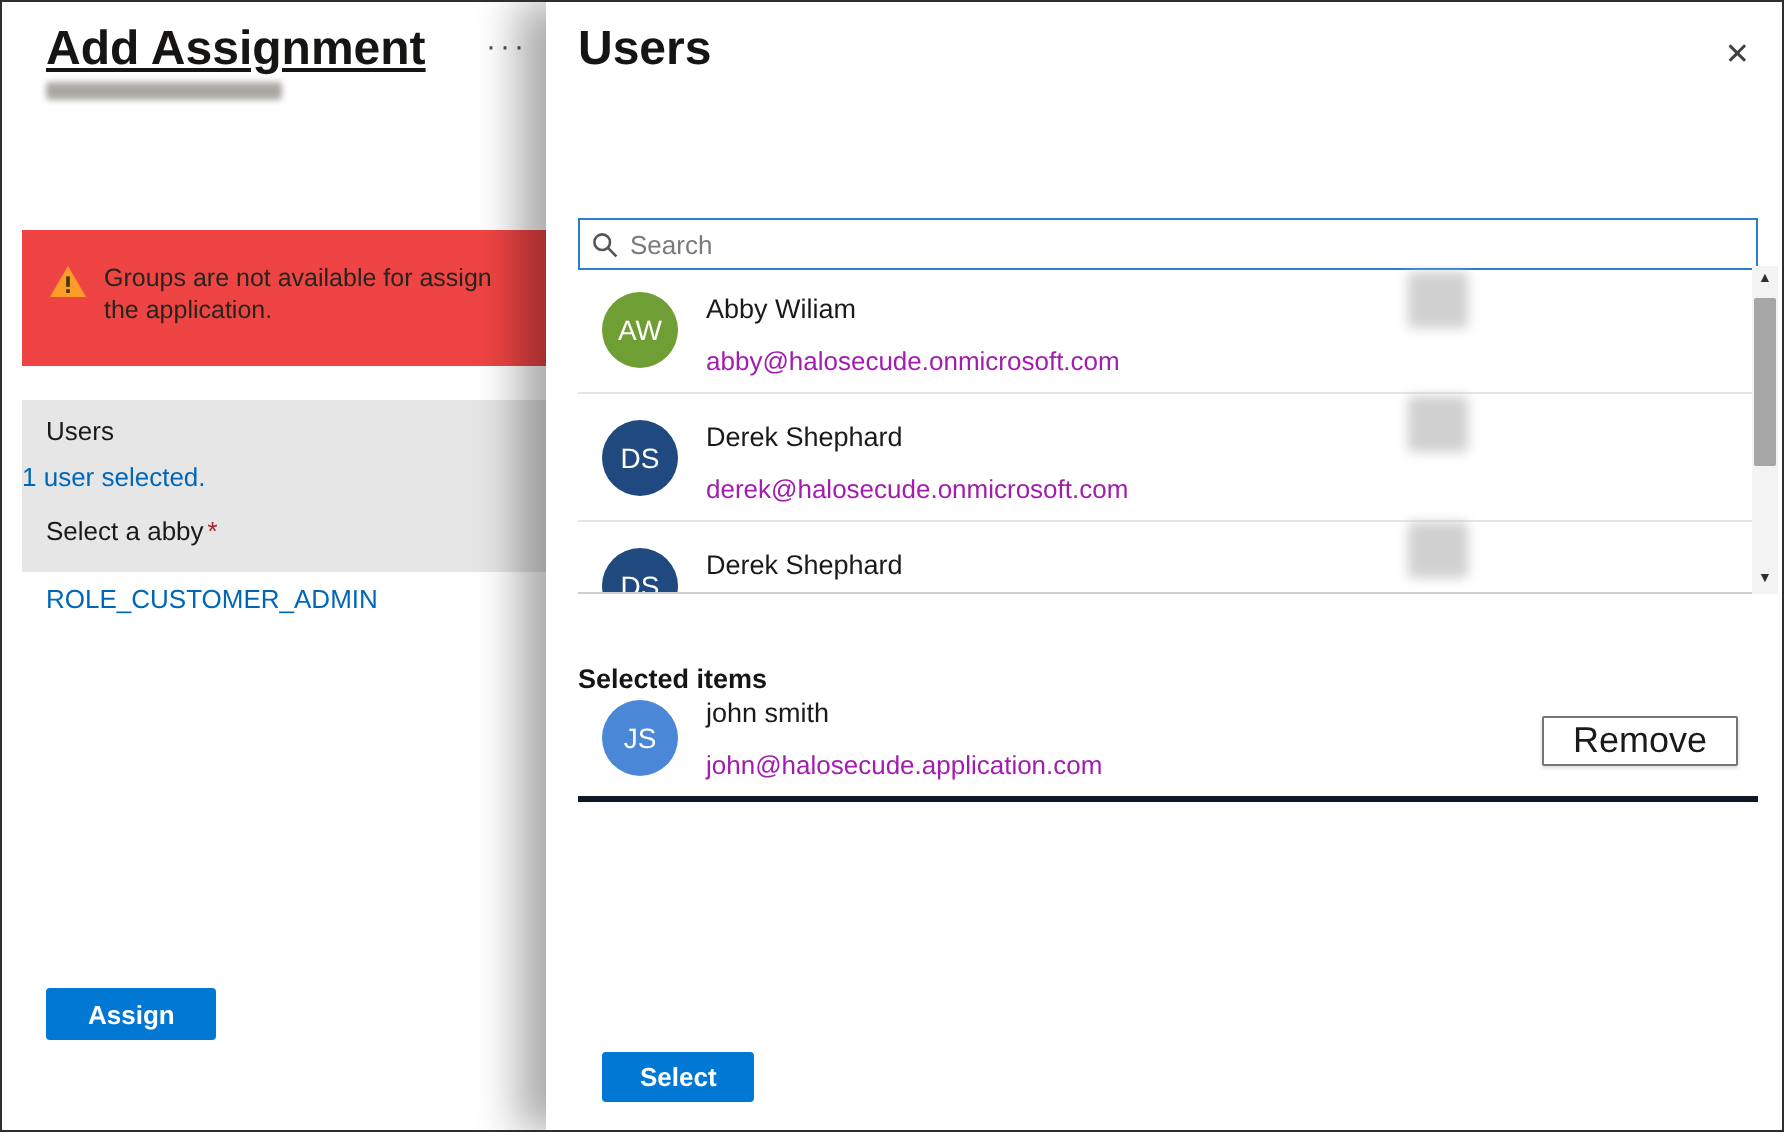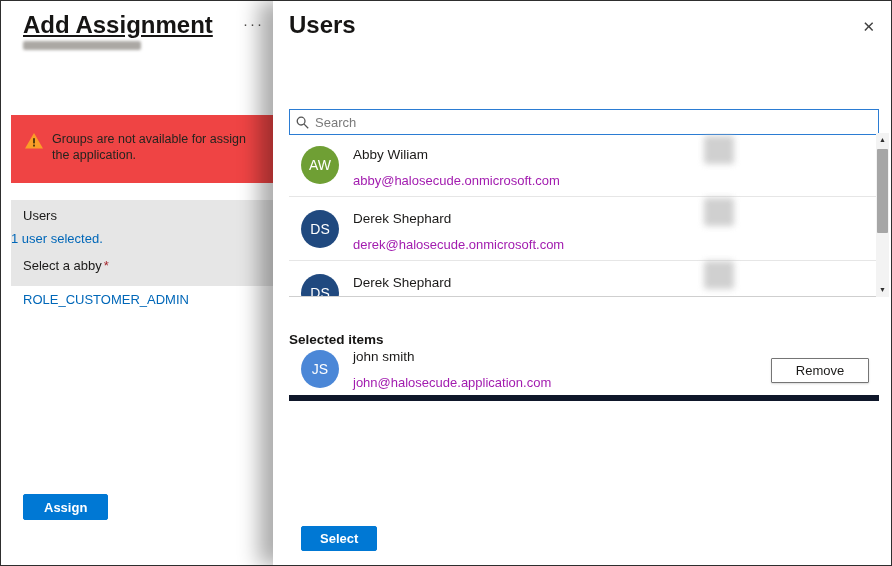--- a/index.html
+++ b/index.html
@@ -75,28 +75,28 @@
 
   .scrollbar {
     position:absolute; left:603px; top:132px; width:13px; height:164px;
     background:#f3f3f3; display:flex; flex-direction:column; align-items:center; justify-content:space-between;
   }
   .scroll-arrow { font-size:7px; color:#2e2e2e; line-height:14px; height:14px; cursor:pointer; }
   .scroll-thumb { position:absolute; left:1px; top:16px; width:11px; height:84px; background:#a6a6a6; border-radius:1px; cursor:grab; }
 
   .selected-header { position:absolute; left:16px; top:305px; font-size:13.5px; font-weight:700; color:#161514;margin-top:26px; }
 
-  .selected-row { position:absolute; left:16px; top:338px; width:590px; height:62px; border-bottom:6px solid #0f172a; }
+  .selected-row { position:absolute; left:16px; top:338px; width:590px; height:62px; border-bottom:3px solid #0f172a; }
   .selected-row .avatar { position:absolute; left:12px; top:11px; }
   .selected-row .user-name { top:10px; }
   .selected-row .user-email { top:36px; }
   .remove-btn {
     position:absolute; right:10px; top:19px; width:98px; height:25px;
     background:#fff; border:1px solid #757575; border-radius:1px;
-    font-family:inherit; font-size:13px; color:#1b1a19; cursor:pointer;
+    font-family:inherit; font-size:18px; color:#1b1a19; cursor:pointer;
     box-shadow:0 1px 2px rgba(0,0,0,0.15);
   }
   .select-btn { position:absolute; left:16px; top:525px; height:25px; padding:0 18px;margin-left:12px; }
 </style>
 </head>
 <body>
 
 <div class="screen">
 
   <div class="left-panel">

